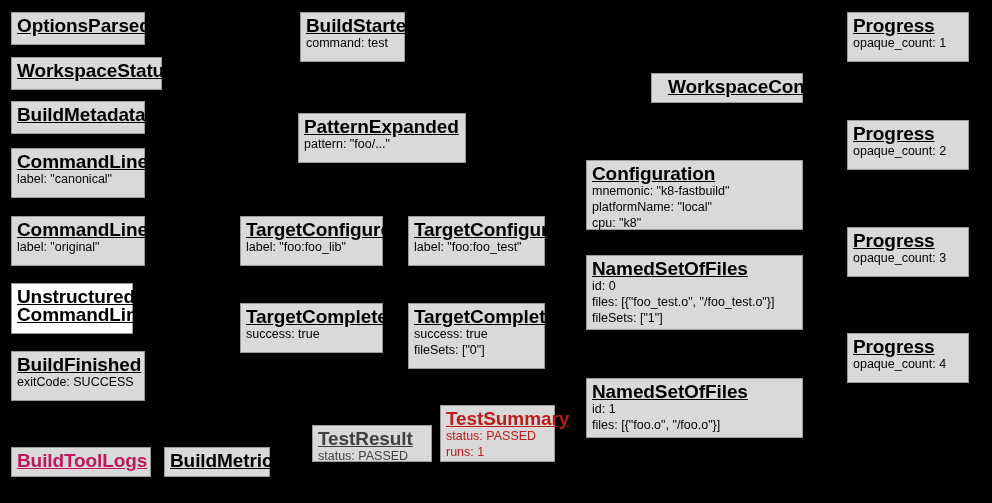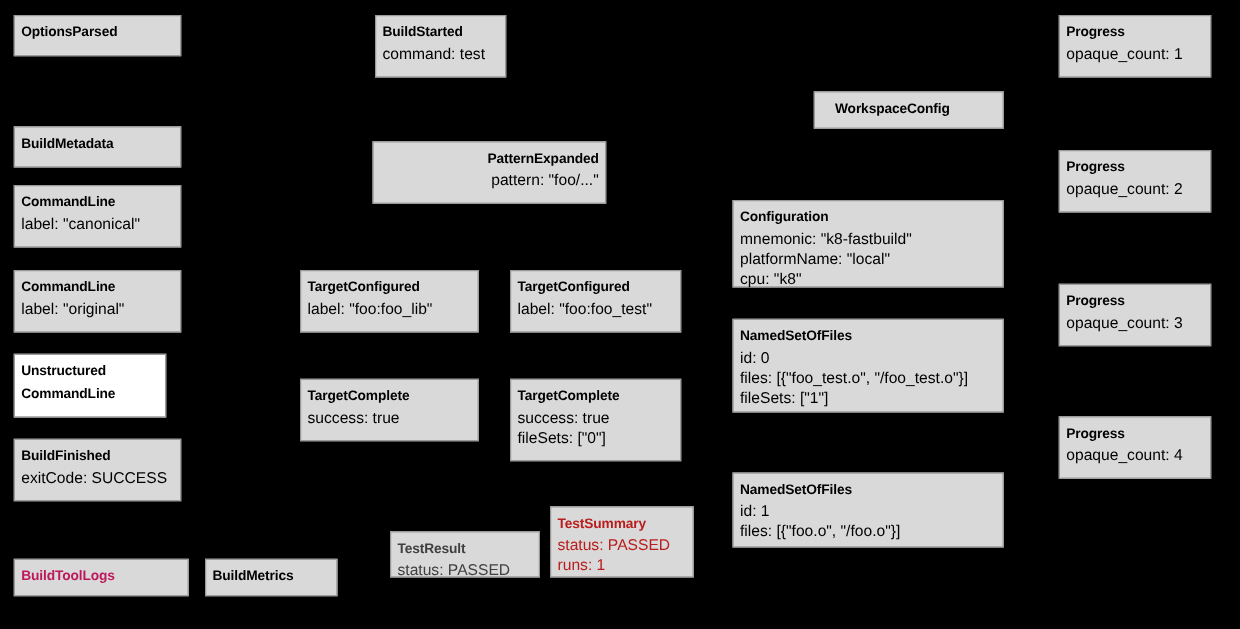--- a/index.html
+++ b/index.html
@@ -25,22 +25,23 @@
     position: absolute;
     background: #d9d9d9;
     border: 1px solid #9a9a9a;
     box-sizing: border-box;
     color: #000000;
     padding: 4px 5px 4px 5px;
     line-height: 17px;
   }
   .node-title {
     display: block;
-    font-size: 11px;
+    font-size: 19px;
     font-weight: bold;
+    text-decoration: underline;
     white-space: nowrap;
     line-height: 18px;
     letter-spacing: -0.1px;
   }
   .node-title.wrap {
     white-space: normal;
   }
   .node-fields {
     display: block;
     font-size: 12.5px;
@@ -52,20 +53,23 @@
     display: block;
     white-space: nowrap;
   }
 </style>
 </head>
 <body>
 
 <div id="canvas" style="background: rgb(0, 0, 0);">
     <div class="node" style="left: 11px; top: 12px; width: 134px; height: 33px; background: rgb(217, 217, 217); border-color: rgb(154, 154, 154); color: rgb(0, 0, 0);">
       <span class="node-title">OptionsParsed</span>
+    </div>
+    <div class="node" style="left: 11px; top: 57px; width: 151px; height: 33px; background: rgb(217, 217, 217); border-color: rgb(154, 154, 154); color: rgb(0, 0, 0);">
+      <span class="node-title">WorkspaceStatus</span>
     </div>
     <div class="node" style="left: 11px; top: 101px; width: 134px; height: 33px; background: rgb(217, 217, 217); border-color: rgb(154, 154, 154); color: rgb(0, 0, 0);">
       <span class="node-title">BuildMetadata</span>
     </div>
     <div class="node" style="left: 11px; top: 148px; width: 134px; height: 50px; background: rgb(217, 217, 217); border-color: rgb(154, 154, 154); color: rgb(0, 0, 0);">
       <span class="node-title">CommandLine</span>
       <span class="node-fields">
         <span class="node-field">label: "canonical"</span>
       </span>
     </div>
@@ -89,21 +93,21 @@
     </div>
     <div class="node" style="left: 164px; top: 447px; width: 106px; height: 30px; background: rgb(217, 217, 217); border-color: rgb(154, 154, 154); color: rgb(0, 0, 0);">
       <span class="node-title">BuildMetrics</span>
     </div>
     <div class="node" style="left: 300px; top: 12px; width: 105px; height: 50px; background: rgb(217, 217, 217); border-color: rgb(154, 154, 154); color: rgb(0, 0, 0);">
       <span class="node-title">BuildStarted</span>
       <span class="node-fields">
         <span class="node-field">command: test</span>
       </span>
     </div>
-    <div class="node" style="left: 298px; top: 113px; width: 187px; height: 50px; background: rgb(217, 217, 217); border-color: rgb(154, 154, 154); color: rgb(0, 0, 0); text-align: right;">
+    <div class="node" style="left: 298px; top: 113px; width: 168px; height: 50px; background: rgb(217, 217, 217); border-color: rgb(154, 154, 154); color: rgb(0, 0, 0);">
       <span class="node-title">PatternExpanded</span>
       <span class="node-fields">
         <span class="node-field">pattern: "foo/..."</span>
       </span>
     </div>
     <div class="node" style="left: 240px; top: 216px; width: 143px; height: 50px; background: rgb(217, 217, 217); border-color: rgb(154, 154, 154); color: rgb(0, 0, 0);">
       <span class="node-title">TargetConfigured</span>
       <span class="node-fields">
         <span class="node-field">label: "foo:foo_lib"</span>
       </span>

